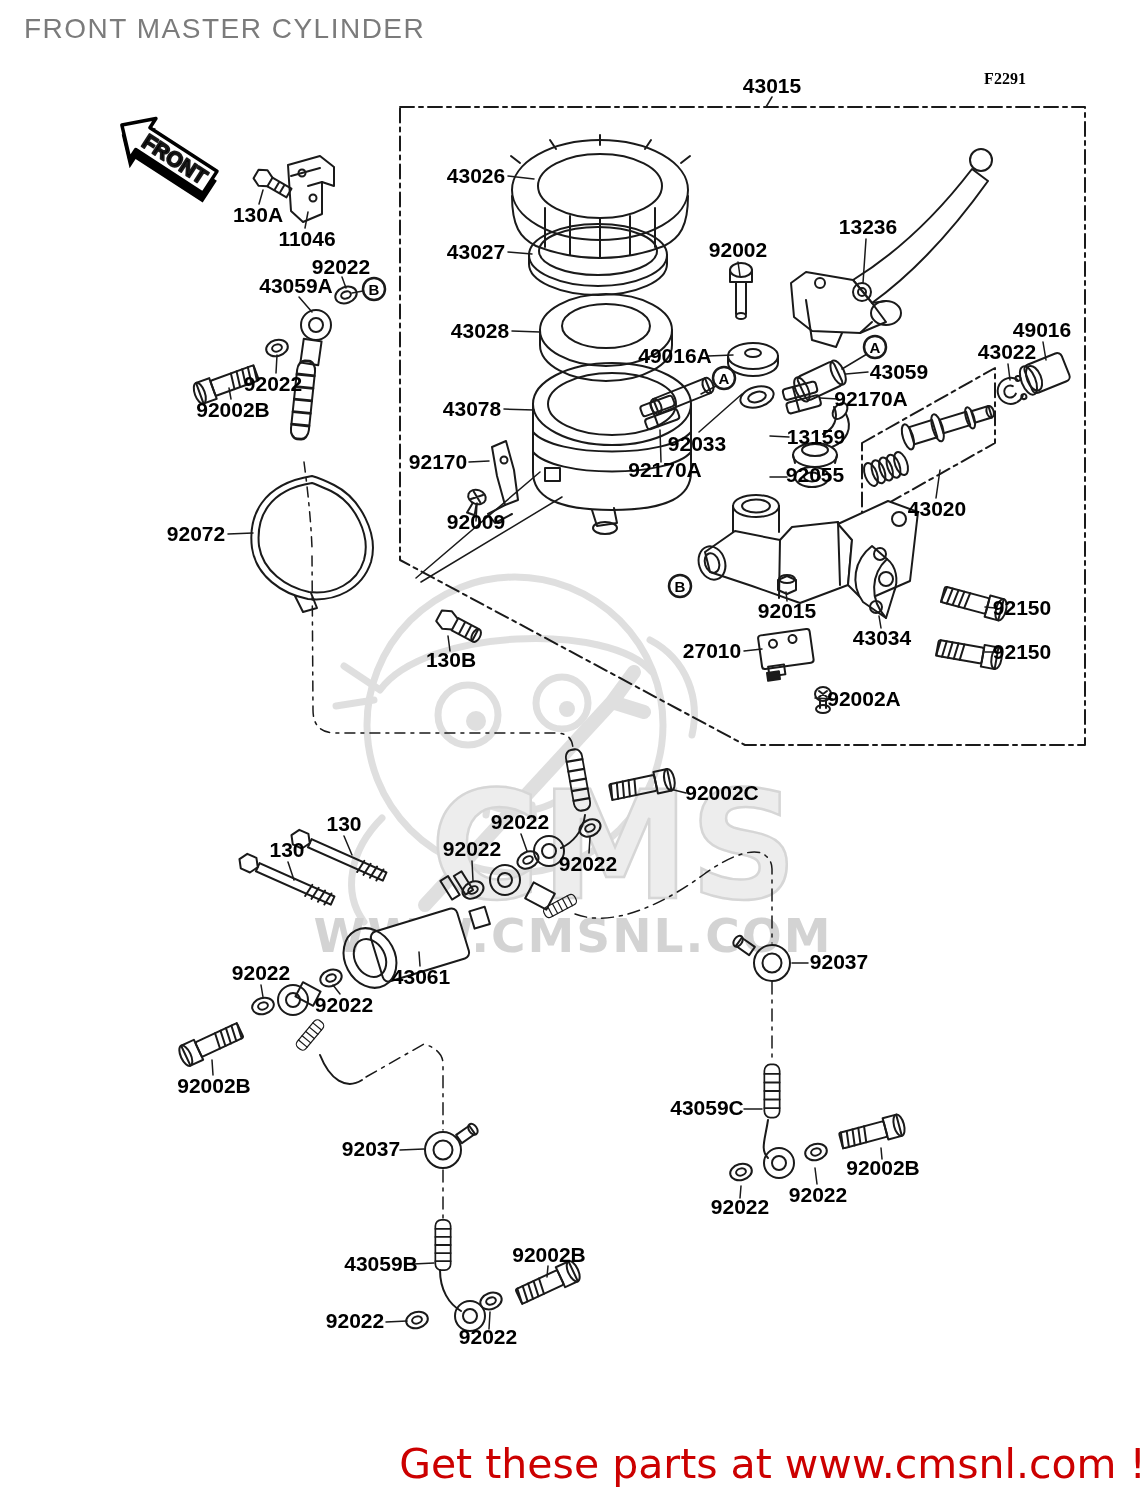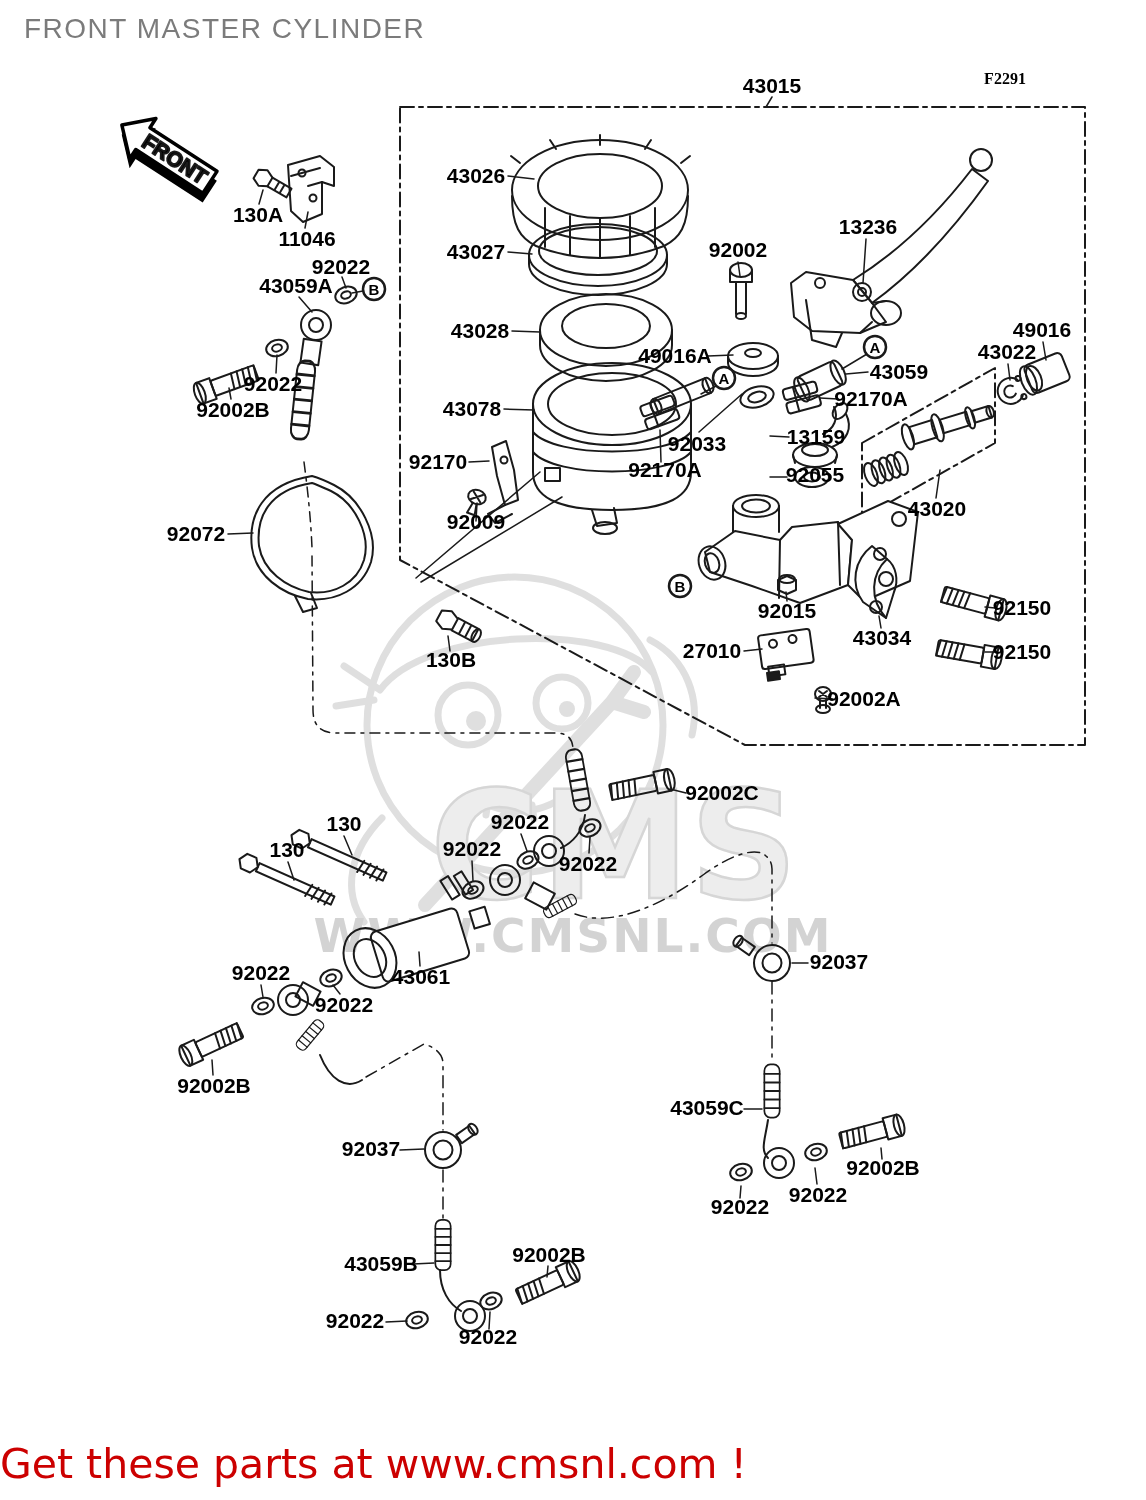--- a/index.html
+++ b/index.html
@@ -11,21 +11,21 @@
   .thin{stroke-width:1.5;}
   .plabel{font:bold 21px "Liberation Sans",sans-serif;fill:#000;text-anchor:middle;}
   .mtext{font:bold 15px "Liberation Sans",sans-serif;fill:#000;text-anchor:middle;}
   .title-text{font:28px "Liberation Sans",sans-serif;fill:#7b7b7b;letter-spacing:1.5px;}
   .code-text{font:bold 16px "Liberation Serif",serif;fill:#000;text-anchor:middle;}
   .front-text{font:bold 21px "Liberation Sans",sans-serif;fill:#000;text-anchor:middle;}
   .wm{opacity:0.9;}
   .wm-line{stroke:#dcdcdc;fill:none;stroke-width:7;stroke-linecap:round;}
   .wm-cms{font:bold 150px "DejaVu Sans",sans-serif;fill:#ececec;stroke:#d2d2d2;stroke-width:2.5;text-anchor:middle;}
   .wm-url{font:bold 47px "DejaVu Sans",sans-serif;fill:#cfcfcf;text-anchor:middle;letter-spacing:2px;}
-  #footer-banner{position:absolute;left:0;right:0;top:1440px;text-align:left;
+  #footer-banner{position:absolute;left:0;right:0;top:1440px;text-align:right;
         font:41px "DejaVu Sans",sans-serif;}
 </style>
 </head>
 <body>
 
 <div id="page">
 <svg width="1146" height="1500" viewBox="0 0 1146 1500" id="diagram">
 
   <g class="wm">
     <g class="wm-line">

